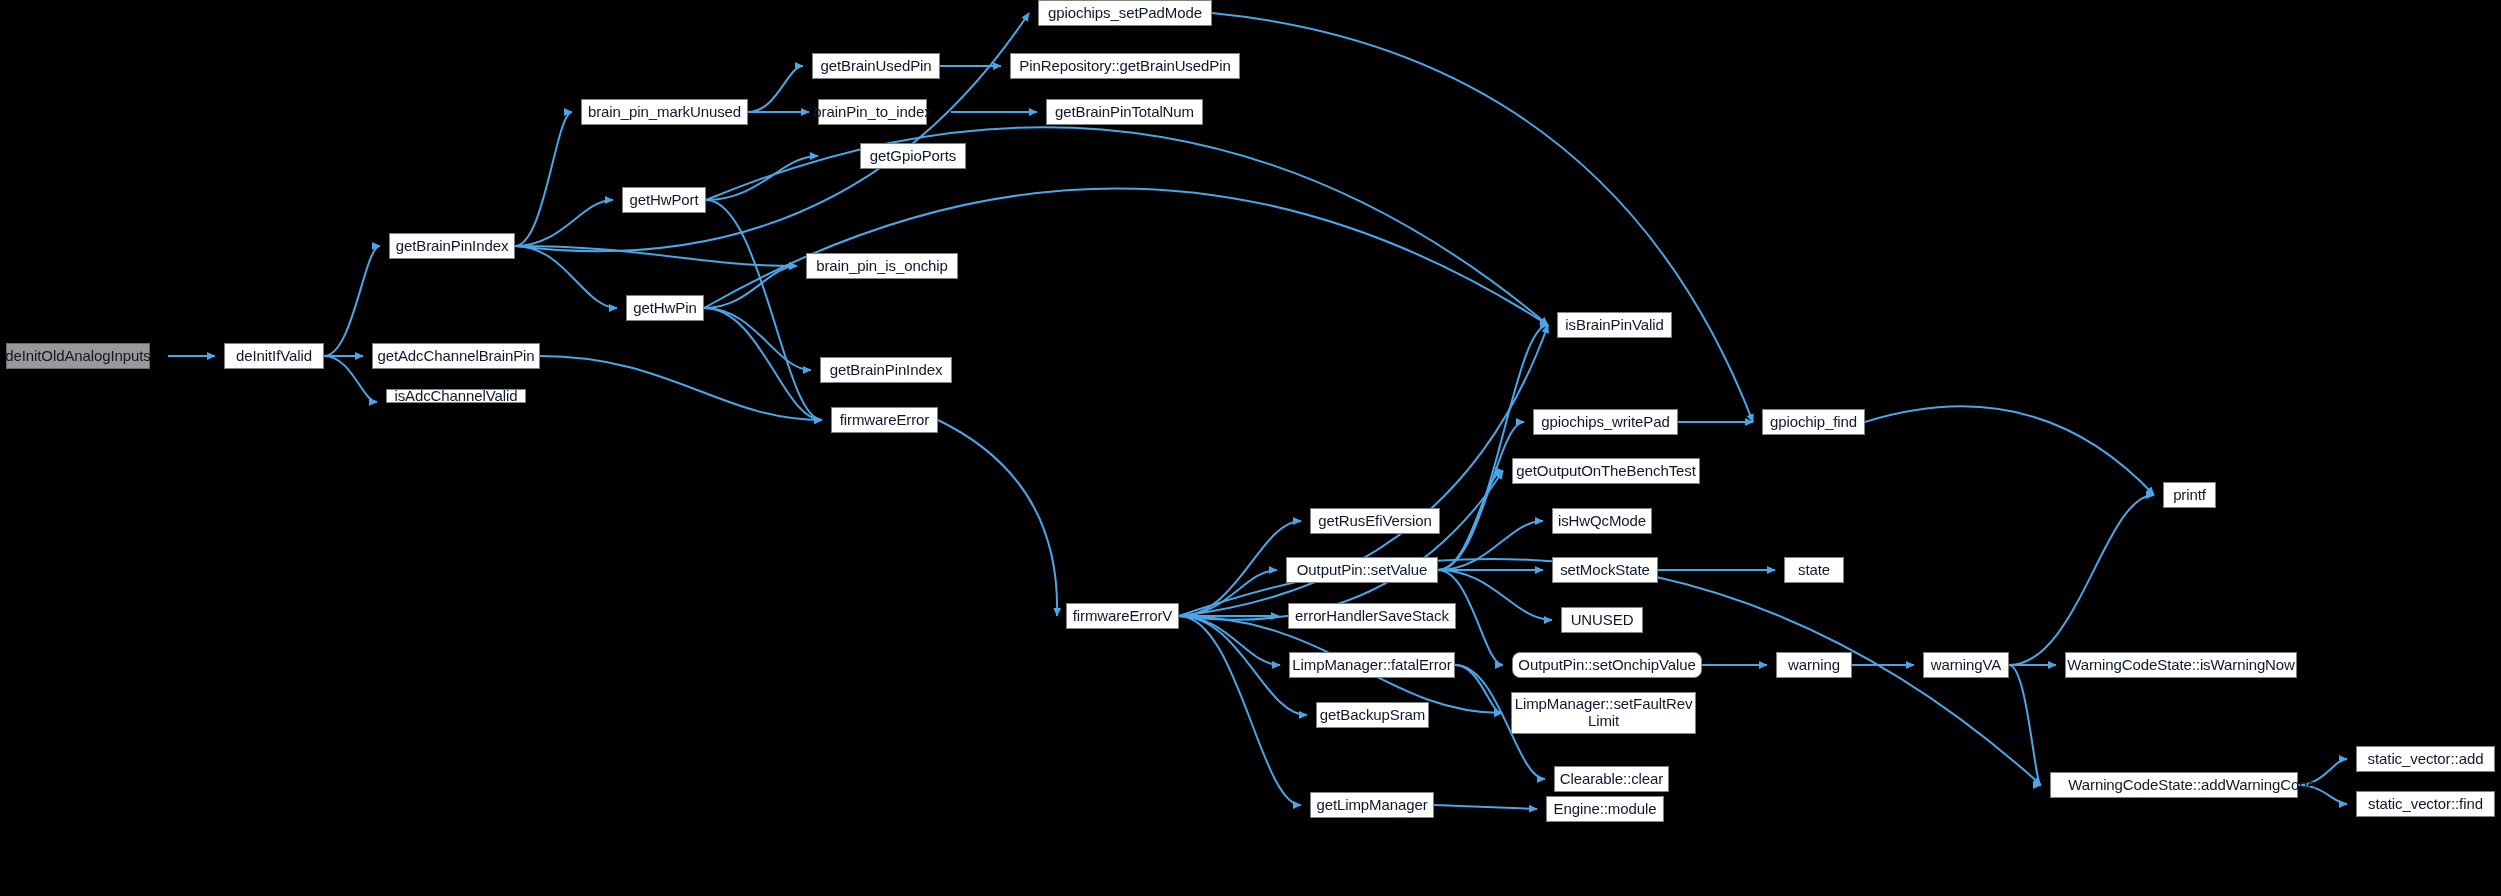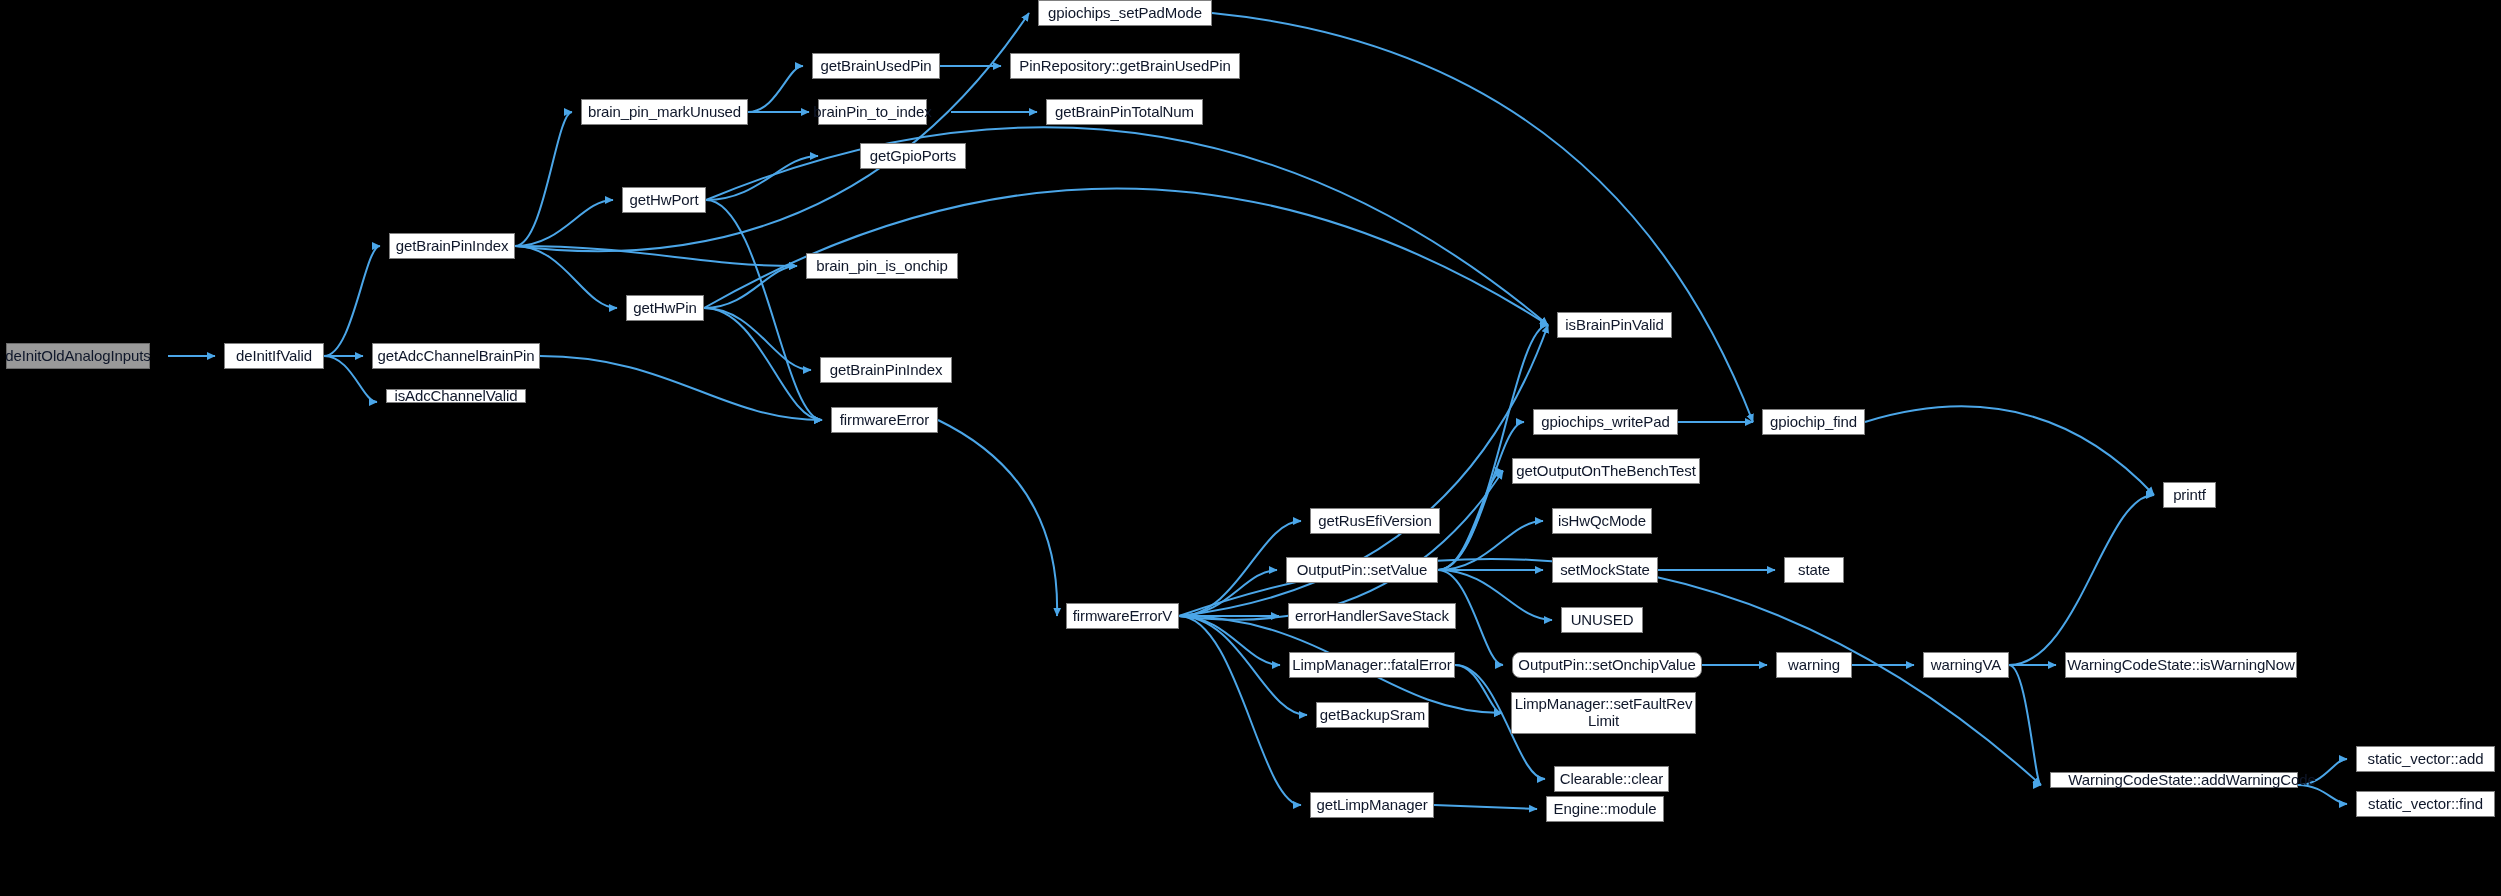--- a/index.html
+++ b/index.html
@@ -145,17 +145,17 @@
       <div class="node" style="left: 1923px; top: 652px; width: 86px; height: 26px;">warningVA</div>
       <div class="node" style="left: 2065px; top: 652px; width: 232px; height: 26px;">WarningCodeState::isWarningNow</div>
       <div class="node" style="left: 1289px; top: 652px; width: 166px; height: 26px;">LimpManager::fatalError</div>
       <div class="node" style="left: 1511px; top: 692px; width: 185px; height: 42px;">LimpManager::setFaultRev
 Limit</div>
       <div class="node" style="left: 1316px; top: 702px; width: 113px; height: 26px;">getBackupSram</div>
       <div class="node" style="left: 1554px; top: 766px; width: 115px; height: 26px;">Clearable::clear</div>
       <div class="node" style="left: 1310px; top: 792px; width: 124px; height: 26px;">getLimpManager</div>
       <div class="node" style="left: 1546px; top: 796px; width: 118px; height: 26px;">Engine::module</div>
       <div class="node" style="left: 2163px; top: 482px; width: 53px; height: 26px;">printf</div>
-      <div class="node" style="left: 2050px; top: 772px; width: 248px; height: 16px; padding-left: 40px;">WarningCodeState::addWarningCode</div>
+      <div class="node" style="left: 2050px; top: 772px; width: 248px; height: 26px; padding-left: 40px;">WarningCodeState::addWarningCode</div>
       <div class="node" style="left: 2356px; top: 746px; width: 139px; height: 26px;">static_vector::add</div>
       <div class="node" style="left: 2356px; top: 791px; width: 139px; height: 26px;">static_vector::find</div>
     </div>
 </div>
 
 </body></html>

